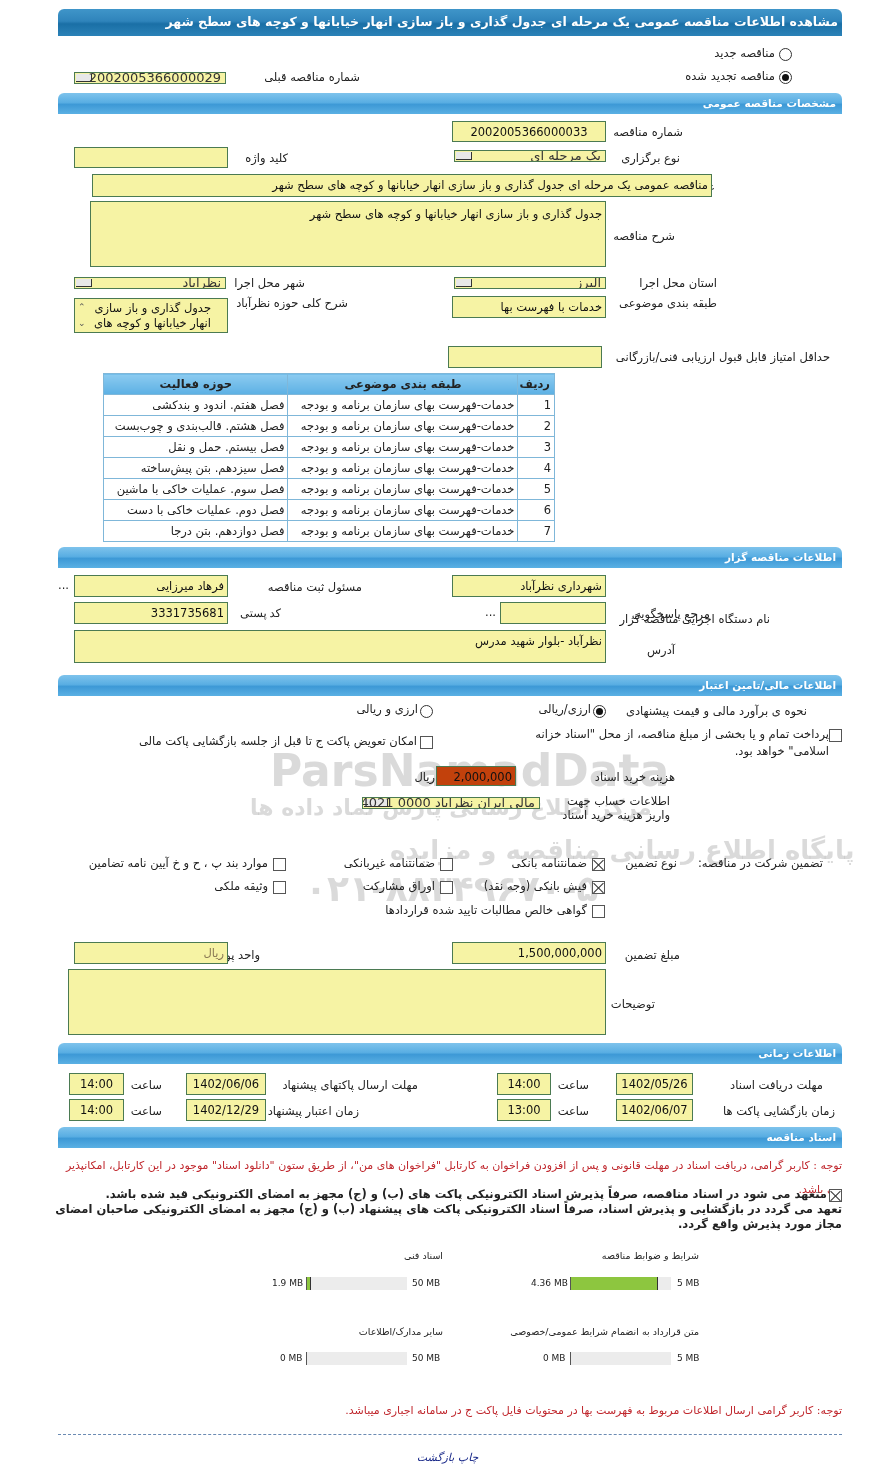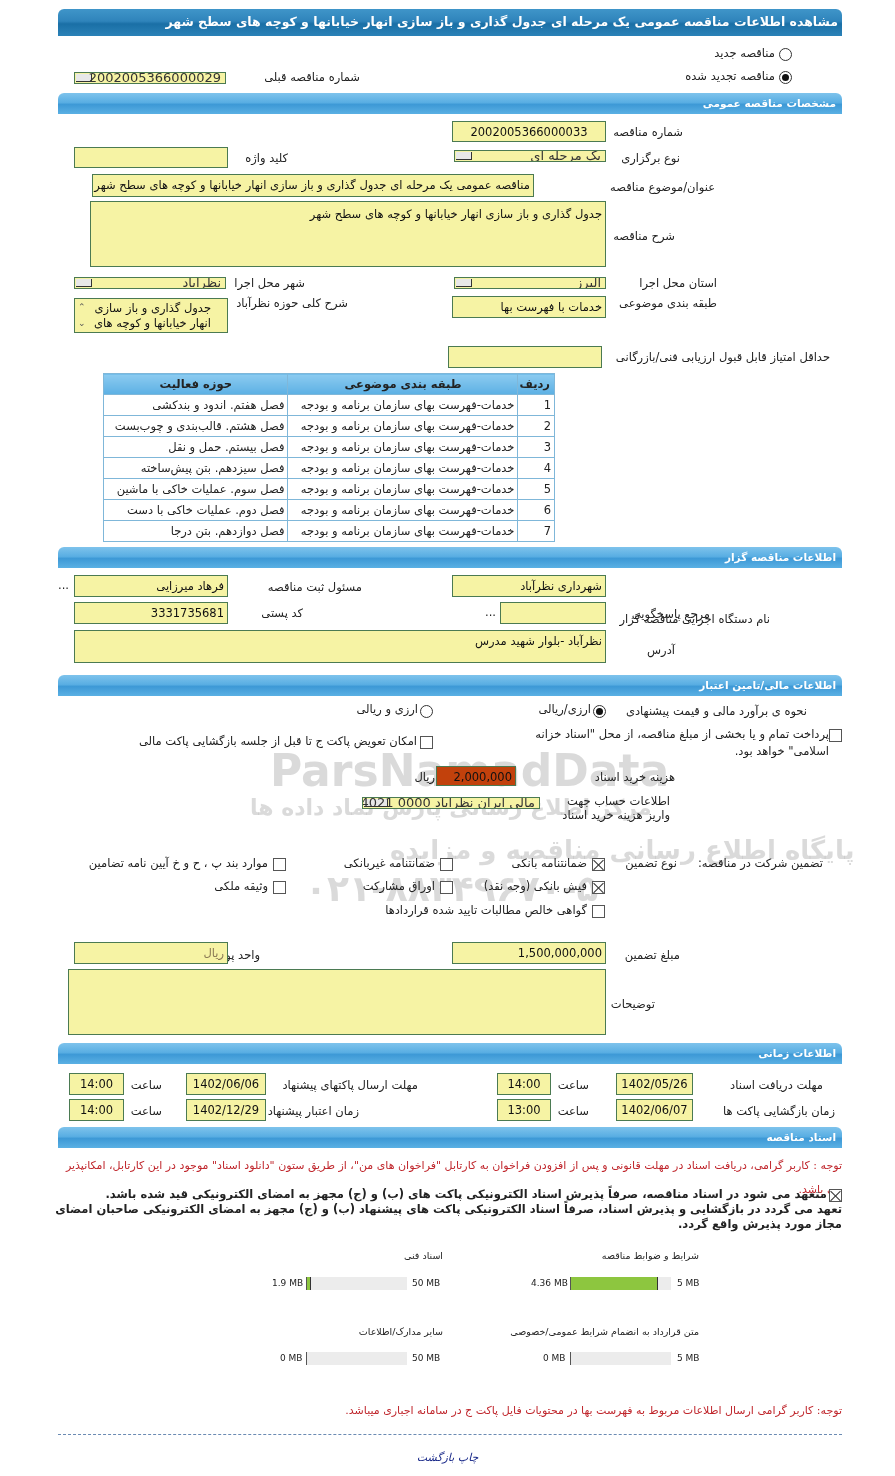--- a/index.html
+++ b/index.html
@@ -111,21 +111,21 @@
 <span class="lbl" style="right:215px; top:151px;">نوع برگزاری</span>
 <div class="select" style="left:454px; top:150px; width:152px;">
   <div class="btn"></div>
   <span class="txt">یک مرحله ای</span>
 </div>
 
 <span class="lbl" style="right:607px; top:151px;">کلید واژه</span>
 <div class="field" style="left:74px; top:147px; width:154px; height:21px;"></div>
 
 <span class="lbl" style="right:180px; top:180px;">عنوان/موضوع مناقصه</span>
-<div class="field" style="left:92px; top:174px; width:442px; height:23px;">مناقصه عمومی یک مرحله ای جدول گذاری و باز سازی انهار خیابانها و کوچه های سطح شهر</div>
+<div class="field" style="left:92px; top:174px; width:620px; height:23px;">مناقصه عمومی یک مرحله ای جدول گذاری و باز سازی انهار خیابانها و کوچه های سطح شهر</div>
 
 <span class="lbl" style="right:220px; top:229px;">شرح مناقصه</span>
 <div class="field area" style="left:90px; top:201px; width:516px; height:66px; padding-top:5px;">جدول گذاری و باز سازی انهار خیابانها و کوچه های سطح شهر</div>
 
 <span class="lbl" style="right:178px; top:276px;">استان محل اجرا</span>
 <div class="select" style="left:454px; top:277px; width:152px;">
   <div class="btn"></div>
   <span class="txt">البرز</span>
 </div>
 
@@ -201,21 +201,21 @@
 <div class="field" style="left:452px; top:575px; width:154px; height:22px;">شهرداری نظرآباد</div>
 
 <span class="lbl" style="right:533px; top:580px;">مسئول ثبت مناقصه</span>
 <div class="field" style="left:74px; top:575px; width:154px; height:22px;">فرهاد  میرزایی</div>
 <span class="lbl" style="left:58px; top:578px;">...</span>
 
 <span class="lbl" style="right:185px; top:607px;">مرجع پاسخگویی</span>
 <div class="field" style="left:500px; top:602px; width:106px; height:22px;"></div>
 <span class="lbl" style="left:485px; top:605px;">...</span>
 
-<span class="lbl" style="right:592px; top:606px;">کد پستی</span>
+<span class="lbl" style="right:614px; top:606px;font-family:Liberation Serif, serif;">کد پستی</span>
 <div class="field ltr-num" style="left:74px; top:602px; width:154px; height:22px;">3331735681</div>
 
 <span class="lbl" style="right:220px; top:643px;">آدرس</span>
 <div class="field area" style="left:74px; top:630px; width:532px; height:33px;">نظرآباد -بلوار شهید مدرس</div>
 
 <div class="sec-bar" style="top:675px;">اطلاعات مالی/تامین اعتبار</div>
 
 <span class="lbl" style="right:88px; top:704px;">نحوه ی برآورد مالی و قیمت پیشنهادی</span>
 <div class="radio on" style="left:593px; top:705px;"></div>
 <span class="lbl" style="right:304px; top:702px;">ارزی/ریالی</span>

